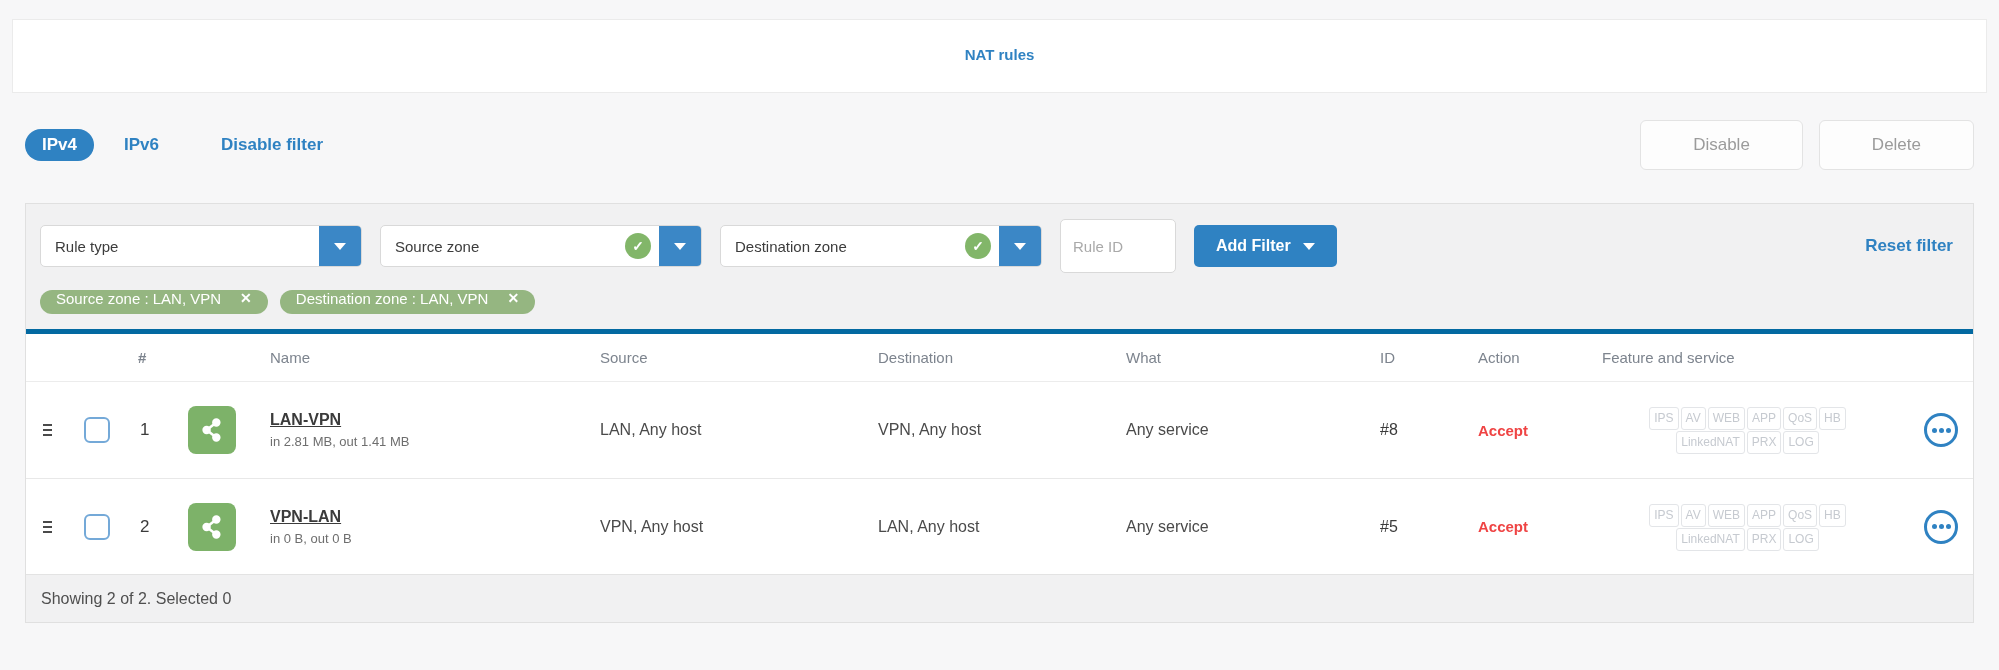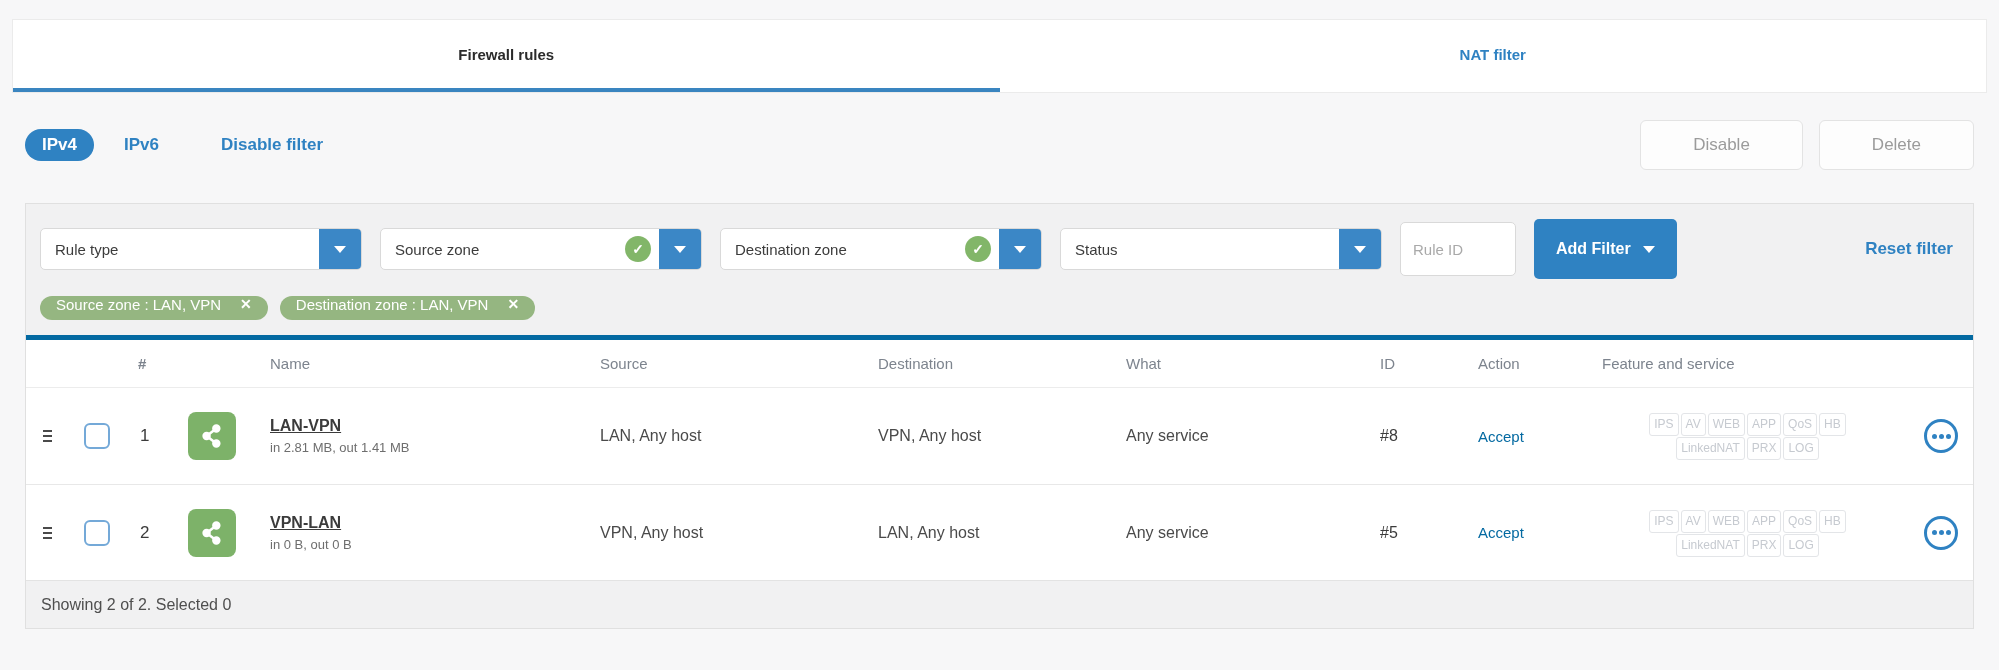--- a/index.html
+++ b/index.html
@@ -32,21 +32,21 @@
             border:1px solid #d9d9d9; border-radius:5px; overflow:hidden; cursor:pointer; }
   .select .lbl { flex:1; padding:0 14px; font-size:15px; color:#3c3c3c; white-space:nowrap; }
   .select .chkc { width:26px; height:26px; border-radius:50%; background:#82b669; color:#fff; font-size:14px;
                   font-weight:bold; display:flex; align-items:center; justify-content:center; margin-right:8px; flex:none; }
   .select .dd { width:42px; height:42px; background:#3b87c6; display:flex; align-items:center; justify-content:center; flex:none; }
   .tri { width:0; height:0; border-left:6px solid transparent; border-right:6px solid transparent; border-top:7px solid #fff; }
   .ruleid { width:116px; height:54px; border:1px solid #d9d9d9; border-radius:5px; padding:0 12px; font-size:15px;
             color:#3c3c3c; font-family:"Liberation Sans", sans-serif; }
   .ruleid::placeholder { color:#a9a9a9; }
   .btn-addfilter { background:#2f82c2; color:#fff; font-weight:bold; font-size:16px; border:none; border-radius:5px;
-                   height:60px; padding:0 22px; display:flex; align-items:center; gap:12px; cursor:pointer; }
+                   height:42px; padding:0 22px; display:flex; align-items:center; gap:12px; cursor:pointer; }
   .reset { margin-left:auto; color:#2f82c2; font-weight:bold; font-size:17px; cursor:pointer; padding-right:6px; }
 
   .tag-row { display:flex; gap:12px; margin-top:17px; }
   .tag { background:#95b681; color:#fff; font-size:15px; border-radius:18px; height:24px;
          display:flex; align-items:flex-start; padding:0 16px;gap:8px; }
   .tag .x { margin-left:11px; font-weight:bold; font-size:14px; cursor:pointer; }
 
   
   .grid { display:grid; grid-template-columns:42px 58px 62px 82px 330px 278px 248px 240px 90px 130px 1fr 64px; align-items:center; }
   .thead { height:48px; color:#7d848e; font-size:15px; border-bottom:1px solid #ececec; background:#fff; }
@@ -63,42 +63,39 @@
   .trow + .trow { border-top:1px solid #e8e8e8; }
   .drag { display:flex; flex-direction:column; gap:3px; justify-self:center; cursor:grab; }
   .drag i { display:block; width:9px; height:2px; background:#4a4a4a; }
   .cb { width:26px; height:26px; border:2px solid #74a9d8; border-radius:6px; background:#fff; justify-self:center; cursor:pointer; }
   .num { font-size:17px; color:#3b3b3b; padding-left:14px; }
   .ricon { width:48px; height:48px; border-radius:8px; background:#7db269; display:flex; align-items:center; justify-content:center; }
   .name a { font-size:16px; font-weight:bold; color:#3b3b3b; text-decoration:underline; cursor:pointer; }
   .traffic { font-size:13px; color:#6e6e6e; margin-top:5px; }
   .cell { font-size:16px; color:#4a4a4a; }
   .idcell { font-size:16px; color:#3b3b3b; padding-left:14px; }
-  .accept { font-size:15px; font-weight:normal; color:#0369a1; padding-left:22px; }
+  .accept { font-size:15px; font-weight:bold; color:#ef4444; padding-left:22px; }
   .feat { text-align:center; line-height:21px; padding:0 6px; }
   .badge { display:inline-block; border:1px solid #e3e5e8; border-radius:3px; color:#c6cad0; font-size:12px;
            padding:0 4px; margin:0 1px; background:#fff; }
   .more { width:34px; height:34px; border:3px solid #2f82c2; border-radius:50%; background:#fff; justify-self:center;
           display:flex; align-items:center; justify-content:center; gap:2px; cursor:pointer; }
   .more i { width:5px; height:5px; border-radius:50%; background:#2f82c2; display:block; }
 
   .tfoot { background:#f1f1f2; border-top:1px solid #e3e3e3; height:48px; display:flex; align-items:center;
            padding:0 15px; font-size:16px; color:#4f4f4f; }
 </style>
 </head>
 <body>
 
 <div>
 
   <div class="tabbar">
-    <div class="tab active">
-        <span>Firewall rules</span>
-      </div>
     <div class="tab">
-        <span>NAT filter</span>
+        <span>NAT rules</span>
       </div>
   </div>
 
   <div class="toolbar">
     <span class="ip-pill">IPv4</span>
     <span class="ip-alt">IPv6</span>
     <span class="link-strong">Disable filter</span>
     <div class="toolbar-right">
       <button class="btn-ghost">Disable</button>
       <button class="btn-ghost">Delete</button>
@@ -126,26 +123,20 @@
         </div>
 
         <div class="select">
           <span class="lbl">Destination zone</span>
           <span class="chkc">✓</span>
           <span class="dd">
               <span class="tri"></span>
             </span>
         </div>
 
-        <div class="select">
-          <span class="lbl">Status</span>
-          <span class="dd">
-              <span class="tri"></span>
-            </span>
-        </div>
 
         <input class="ruleid" placeholder="Rule ID" style="">
 
         <button class="btn-addfilter">
           <span>Add Filter</span>
           <span class="tri"></span>
         </button>
 
         <span class="reset">Reset filter</span>
       </div>

